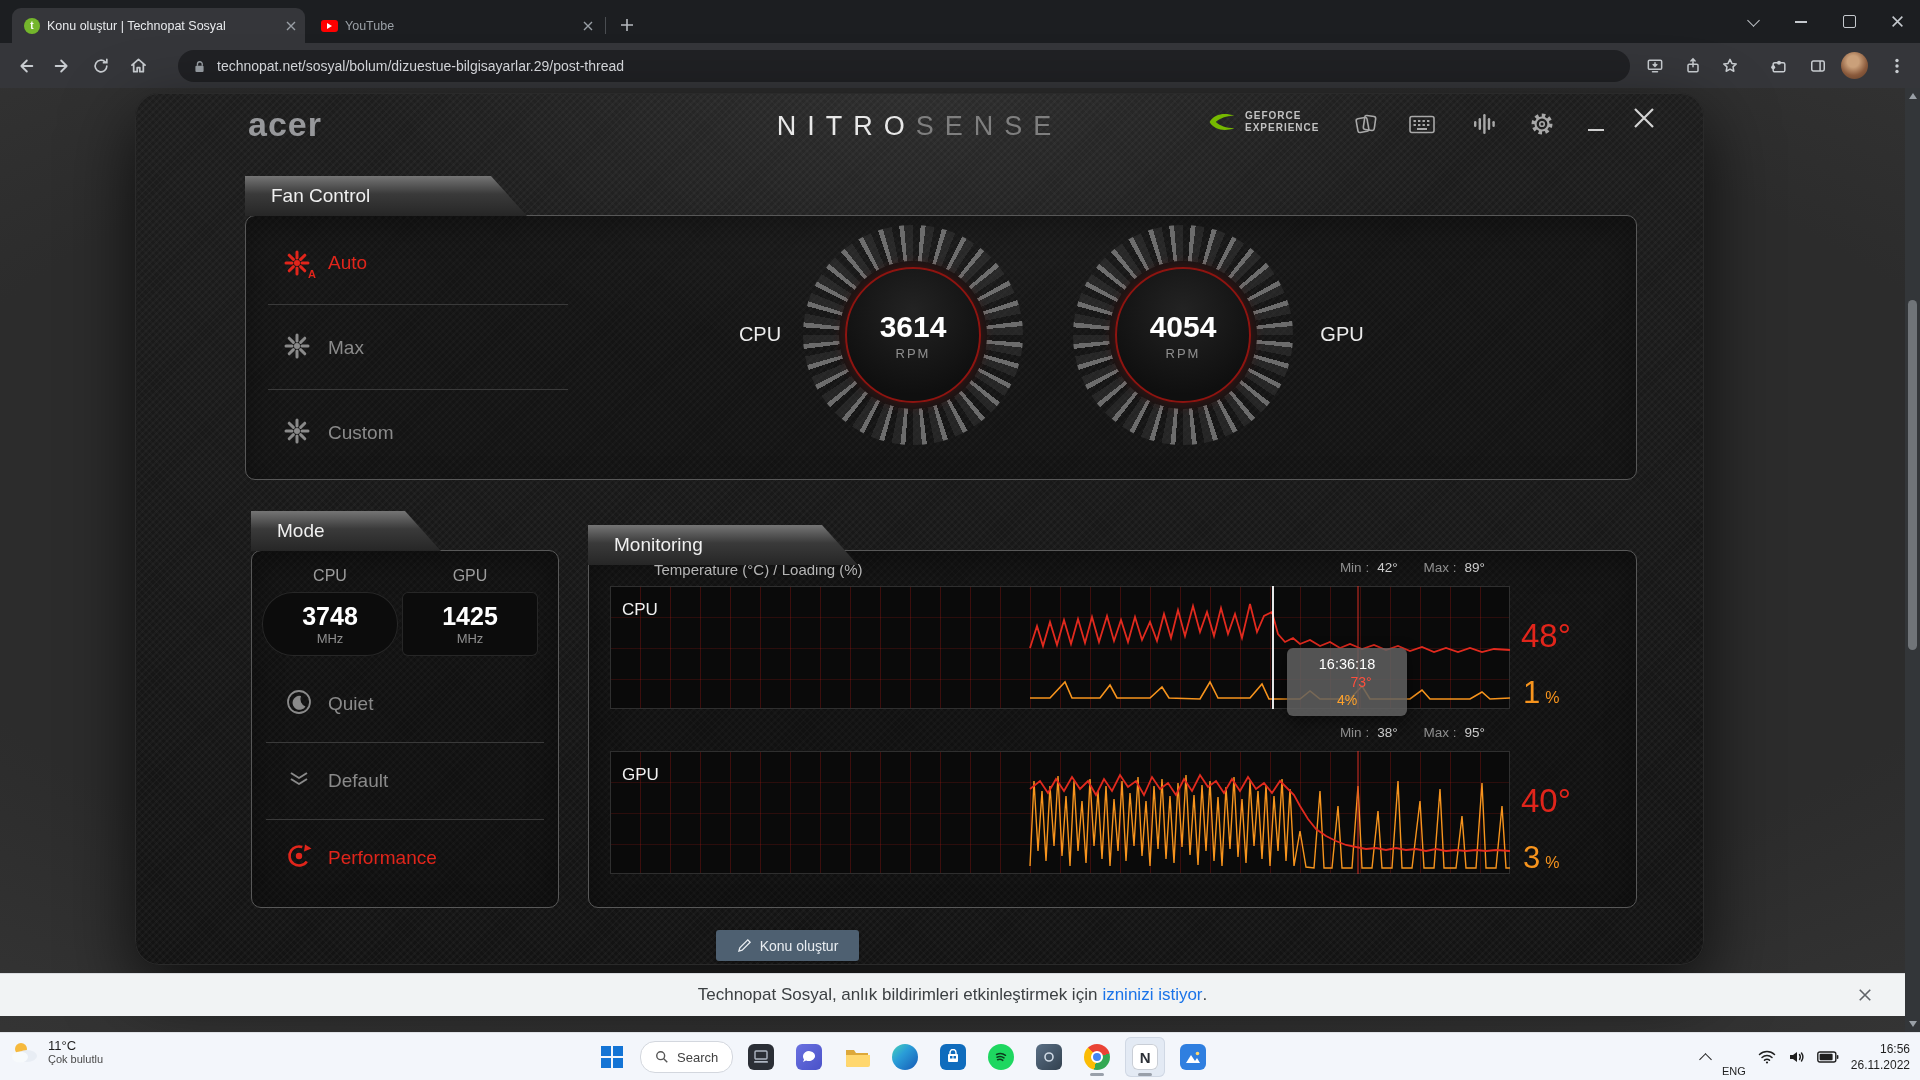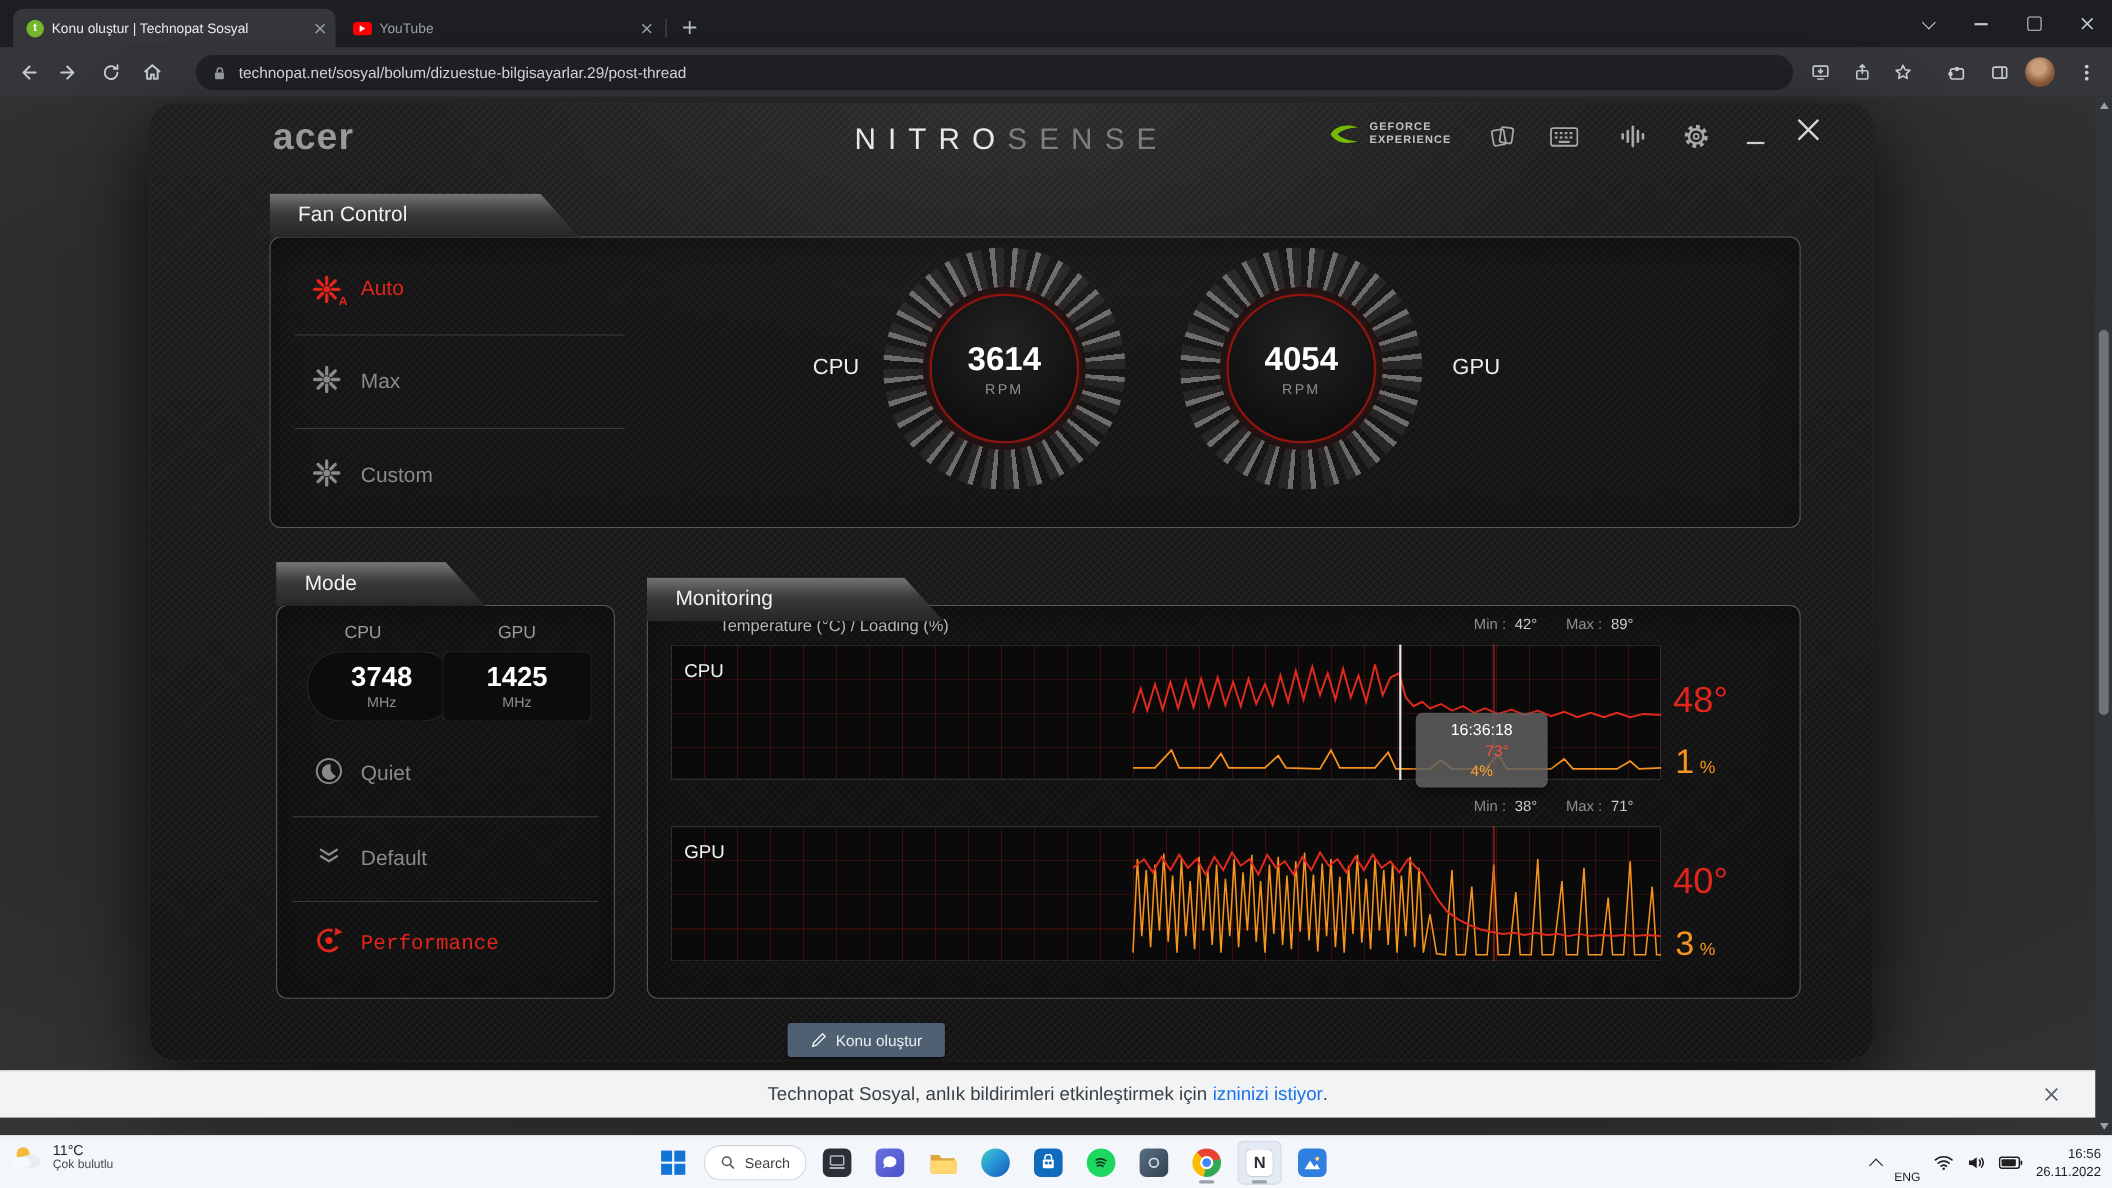--- a/index.html
+++ b/index.html
@@ -376,21 +376,21 @@
         </div>
         <div class="fanlabel" style="left:1046px;top:107px;">GPU</div>
       </div>
 
       <div class="ntab" style="left:116px;top:418px;width:190px;">
           <span>Mode</span>
         </div>
       <div class="np" style="left:116px;top:457px;width:306px;height:356px;">
         <div class="flabel" style="left:38px;top:16px;">CPU</div>
         <div class="flabel" style="left:178px;top:16px;">GPU</div>
-        <div class="fbox" style="left:27px;top:41px;border-radius:31px;">
+        <div class="fbox" style="left:10px;top:41px;border-radius:31px;">
           <span class="v">3748</span>
           <span class="u">MHz</span>
         </div>
         <div class="fbox" style="left:150px;top:41px;">
           <span class="v">1425</span>
           <span class="u">MHz</span>
         </div>
         <div class="frow" style="left:34px;top:136px;">
           <span><svg width="26" height="26" viewBox="0 0 26 26" fill="none">
                 <circle cx="13" cy="13" r="11" stroke="currentColor" stroke-width="1.8"></circle>
@@ -400,21 +400,21 @@
         </div>
         <div class="fansep" style="left:14px;top:191px;width:278px;"></div>
         <div class="frow" style="left:34px;top:213px;">
           <span><svg width="26" height="26" viewBox="0 0 26 26" fill="none" stroke="currentColor" stroke-width="2" stroke-linejoin="round">
                 <path d="M5 7 L13 12 L21 7"></path>
                 <path d="M5 13 L13 18 L21 13"></path>
               </svg></span>
           <span>Default</span>
         </div>
         <div class="fansep" style="left:14px;top:268px;width:278px;"></div>
-        <div class="frow red" style="left:34px;top:290px;font-family:Liberation Mono, monospace;">
+        <div class="frow red" style="left:34px;top:290px;">
           <span><svg width="26" height="26" viewBox="0 0 26 26" fill="none">
                 <circle cx="13" cy="13" r="9.5" stroke="currentColor" stroke-width="2.6" stroke-dasharray="42 18" transform="rotate(35 13 13)"></circle>
                 <polygon points="19,1.5 25.5,5.5 18,8.5" fill="currentColor"></polygon>
                 <circle cx="13" cy="13" r="3.2" fill="currentColor"></circle>
               </svg></span>
           <span>Performance</span>
         </div>
       </div>
 
       <div class="ntab" style="left:453px;top:432px;width:270px;">
@@ -446,21 +446,21 @@
         <div class="bigtemp" style="left:932px;top:66px;">48°</div>
         <div class="bigload" style="left:934px;top:124px;">
           <span>1</span>
             <span class="pct">%</span>
         </div>
 
         <div class="minmax" style="left:600px;top:174px;">
           <span class="ml">Min :</span>
             <span>38°</span>
           <span class="ml maxl">Max :</span>
-            <span>71°</span>
+            <span>95°</span>
         </div>
 
         <div class="chart" style="left:21px;top:200px;">
           <svg width="900" height="123" viewBox="0 0 900 123">
             <polyline fill="none" stroke="#f7941d" stroke-width="1.4" points="420,115 424,30 428,100 432,40 436,110 440,35 444,95 448,25 452,105 456,45 460,115 464,30 468,100 472,50 476,112 480,28 484,95 488,40 492,108 496,35 500,115 504,48 508,100 512,30 516,110 520,42 524,95 528,26 532,105 536,50 540,115 544,35 548,98 552,28 556,108 560,45 564,112 568,32 572,96 576,24 580,104 584,44 588,114 592,34 596,100 600,30 604,110 608,46 612,115 616,36 620,98 624,26 628,106 632,48 636,112 640,30 644,95 648,40 652,108 656,34 660,115 664,45 668,100 672,28 676,110 680,38 684,115 690,80 696,116 704,117 710,40 714,117 722,117 728,55 732,117 742,117 748,35 752,117 762,117 768,60 772,117 782,117 788,30 792,117 802,117 810,50 814,117 824,117 830,38 834,117 846,117 852,65 856,117 866,117 872,32 876,117 886,117 892,55 896,117 900,117"></polyline>
             <polyline fill="none" stroke="#e12a1e" stroke-width="1.8" points="420,38 430,30 438,42 446,28 454,40 462,26 470,38 478,30 486,44 494,28 502,40 510,24 518,36 526,30 534,44 542,26 550,38 558,32 566,44 574,28 582,40 590,24 598,36 606,30 614,42 622,28 630,40 638,26 646,38 654,32 662,42 670,30 676,36 684,44 690,55 698,68 706,78 716,85 726,90 736,94 746,96 756,98 766,97 776,99 786,97 796,99 806,98 816,100 826,98 836,100 846,99 856,100 866,99 876,100 886,99 900,100"></polyline>
           </svg>
           <div class="chlabel">GPU</div>
           <div class="markerline" style="left:747px;"></div>
         </div>

